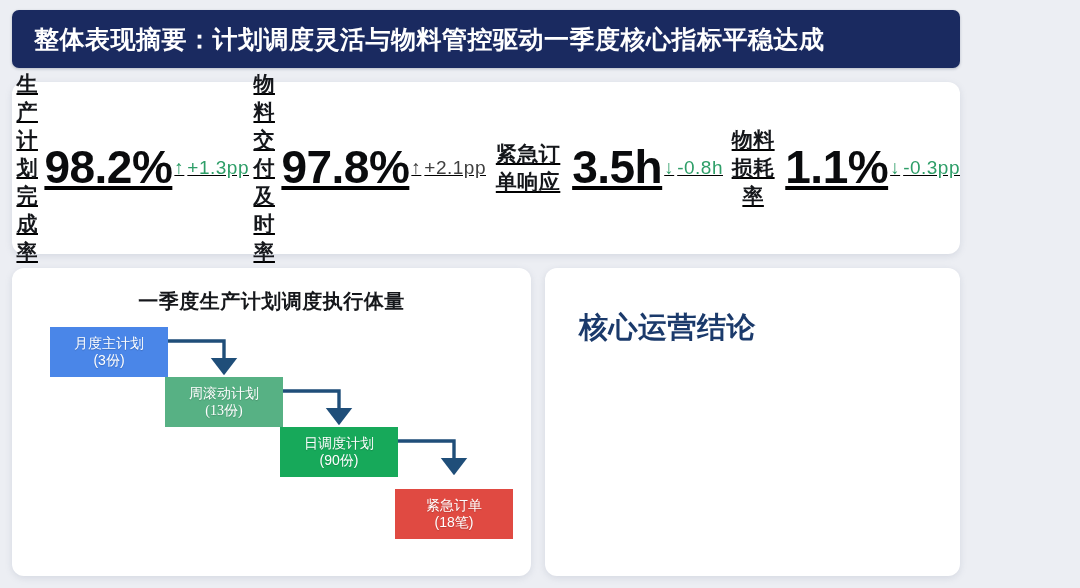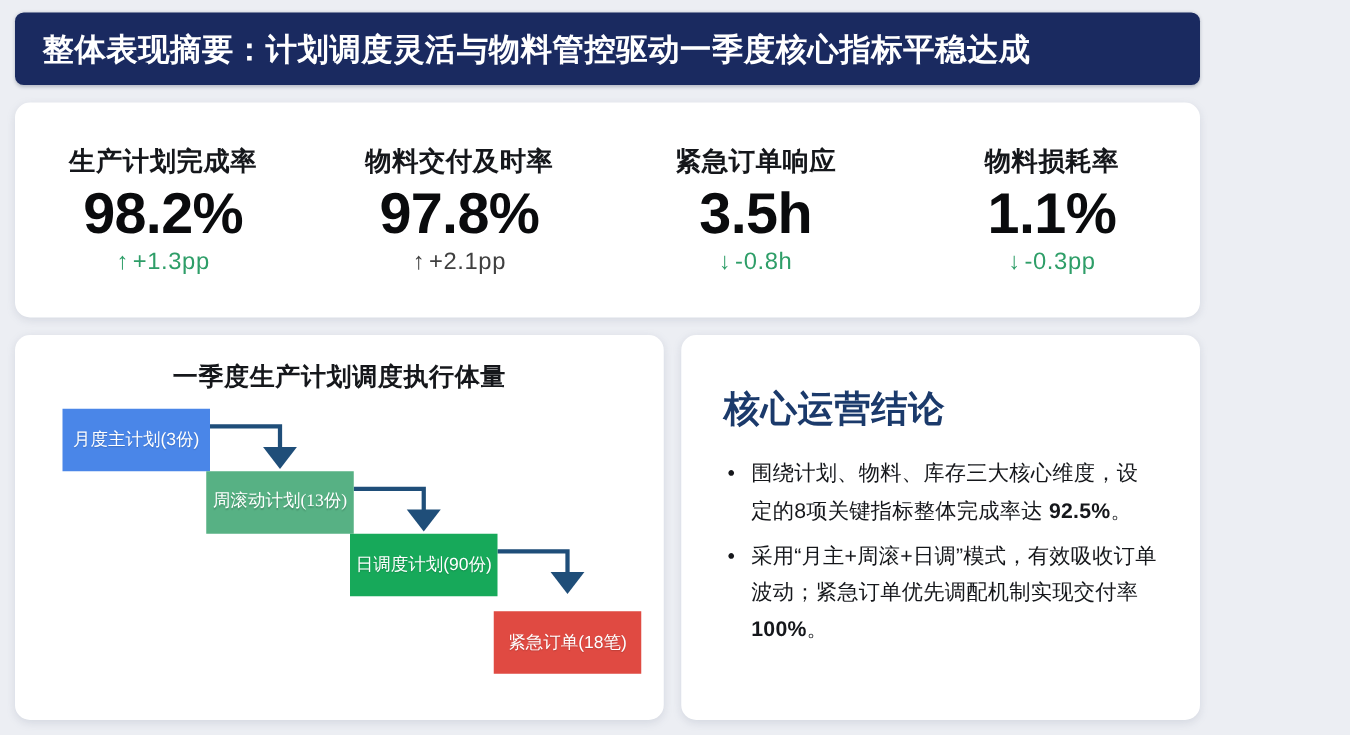--- a/index.html
+++ b/index.html
@@ -50,24 +50,24 @@
     box-shadow: 0 2px 7px rgba(120,130,155,0.20);
     height: 172px;
     display: flex;
     align-items: center;
     flex: none;
   }
   .kpi {
     flex: 1 1 0;
     text-align: center;
     display: flex;
-    flex-direction: column;
     align-items: center;
     justify-content: center;
     gap: 2px;
+    text-decoration: underline;
   }
   .kpi-label {
     font-size: 21px;
     font-weight: bold;
     color: #15171b;
     letter-spacing: 0.5px;
   }
   .kpi-value {
     font-size: 46px;
     font-weight: bold;
@@ -116,21 +116,21 @@
     position: relative;
     width: 100%;
     height: 215px;
     margin-top: 6px;
   }
   .node {
     position: absolute;
     width: 118px;
     height: 50px;
     display: flex;
-    flex-direction: row;
+    flex-direction: column;
     align-items: center;
     justify-content: center;
     color: #ffffff;
     font-size: 14px;
     line-height: 1.25;
     text-shadow: 0 1px 1px rgba(0,0,0,0.18);
     box-sizing: border-box;
   }
   .node .n-sub { font-size: 14px; }
   .n1 { left: 38px;  top: 6px;   background: #4a86e8; }
@@ -257,20 +257,16 @@
         </div>
         <div class="node n4" style="background: rgb(224, 74, 66);">
           <div class="n-name">紧急订单</div>
           <div class="n-sub">(18笔)</div>
         </div>
       </div>
     </div>
 
     <div class="panel concl-panel">
       <div class="concl-title">核心运营结论</div>
-      <ul class="bullets">
-        <li class="bullet"><span>围绕计划、物料、库存三大核心维度，设定的8项关键指标整体完成率达 </span><b>92.5%</b><span>。</span></li>
-        <li class="bullet"><span>采用“月主+周滚+日调”模式，有效吸收订单波动；紧急订单优先调配机制实现交付率 </span><b>100%</b><span>。</span></li>
-      </ul>
     </div>
 
   </div>
 </div>
 
 </body></html>

